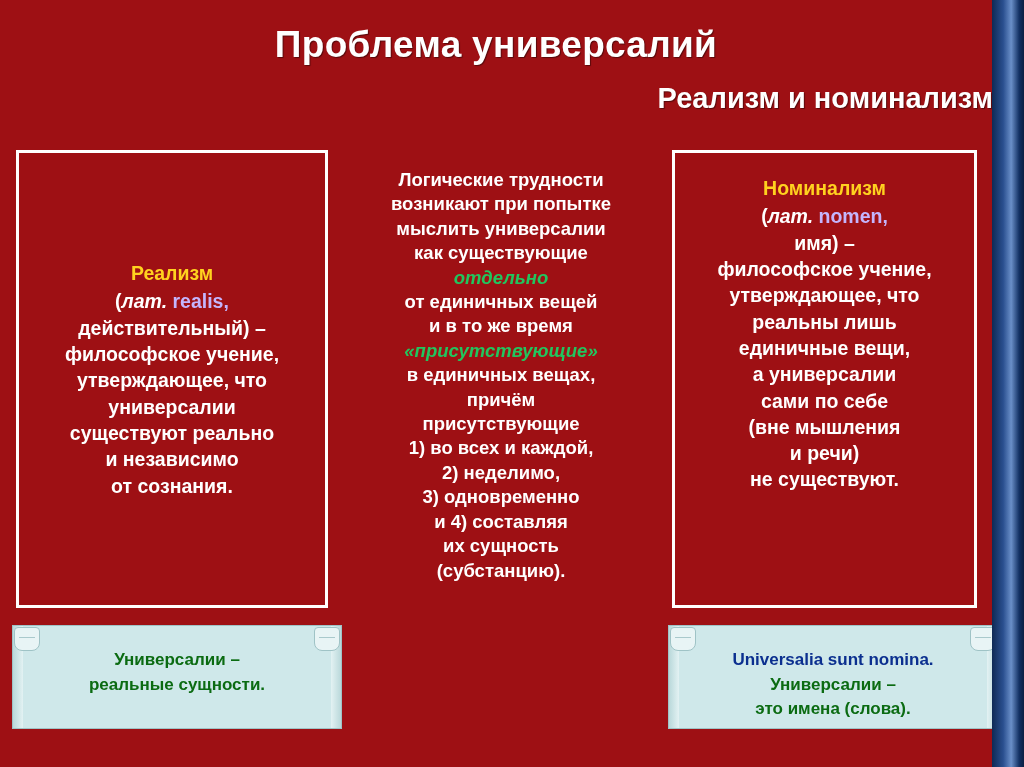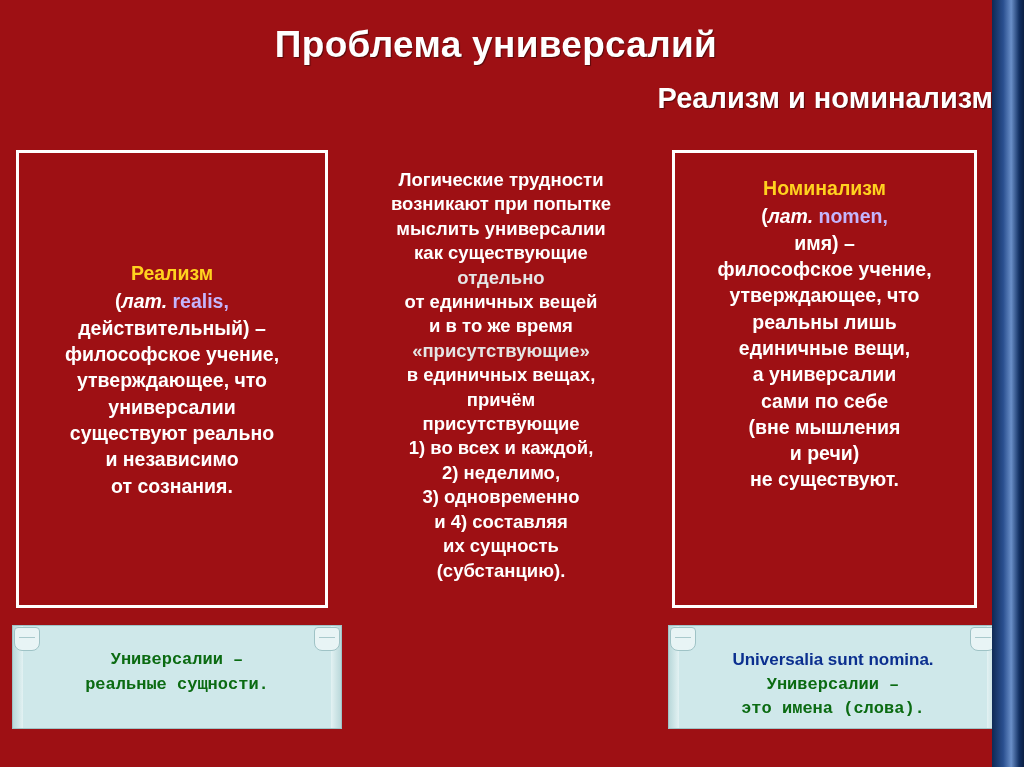--- a/index.html
+++ b/index.html
@@ -91,21 +91,22 @@
   .heading-yellow {
     color: #ffd21f;
     font-weight: bold;
     display: block;
     margin-bottom: 2px;
   }
   .green {
     color: #c4b5fd;
   }
   .cyan {
-    color: #e5e5e5;
+    color: #22c55e;
+    font-style: italic;
   }
   .italic {
     font-style: italic;
   }
 
   .middle {
     position: absolute;
     left: 340px;
     top: 168px;
     width: 322px;
@@ -139,21 +140,20 @@
     right: 14px;
     top: 22px;
     text-align: center;
     font-size: 17px;
     font-weight: bold;
     line-height: 1.45;
     color: #0b2f8f;
   }
   .scroll-text .ru {
     color: #0b6b12;
-    font-family: Liberation Mono, monospace;
   }
   .curl {
     position: absolute;
     width: 24px;
     height: 22px;
     top: 1px;
     background: #e8f4f5;
     border: 1px solid #9fc3c6;
     border-radius: 4px 4px 8px 8px;
   }

